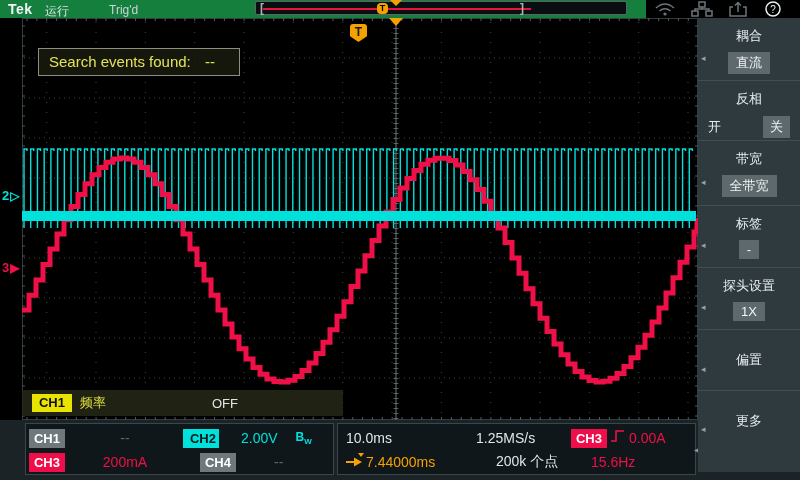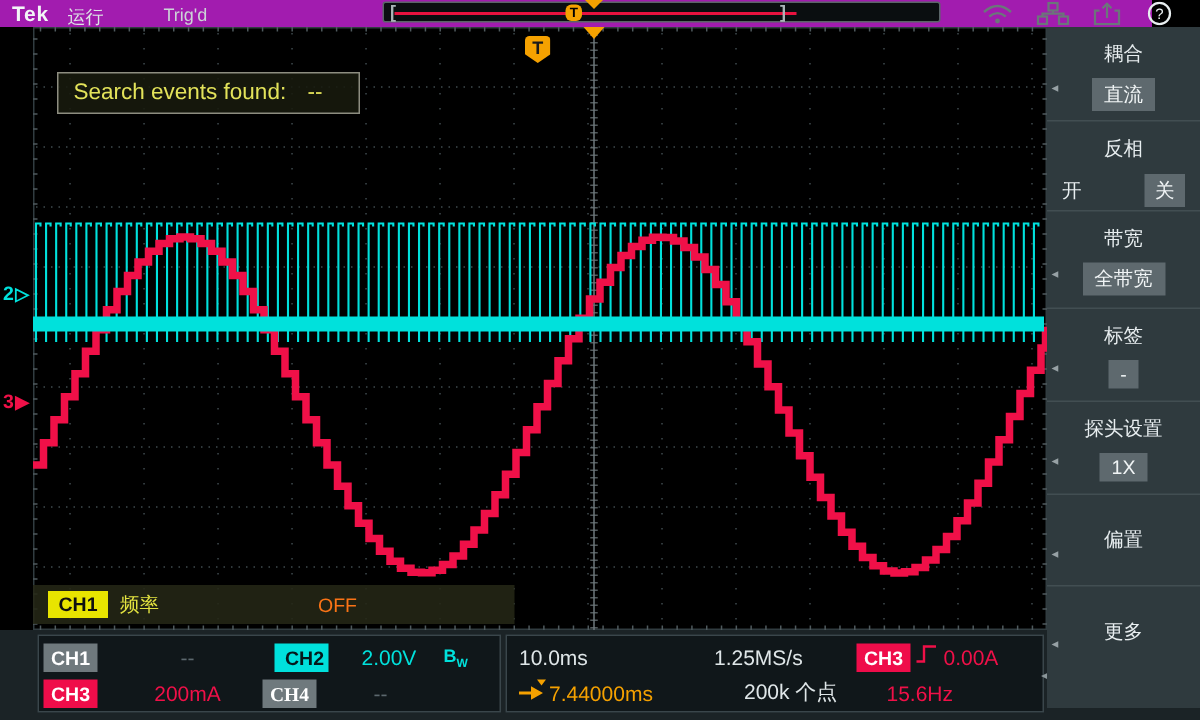--- a/index.html
+++ b/index.html
@@ -1,21 +1,21 @@
 <!DOCTYPE html>
 <html><head>
 <meta charset="utf-8">
 <style>
   * { margin:0; padding:0; box-sizing:border-box; }
   html,body { width:800px; height:480px; background:#000; overflow:hidden;
               font-family:"Liberation Sans", sans-serif; }
   #stage { position:relative; width:800px; height:480px; background:#000; }
 
   
-  #top-bar { position:absolute; left:0; top:0; width:768px; height:18px; background:#a21caf; }
+  #top-bar { position:absolute; left:0; top:0; width:646px; height:18px; background:#15803d; }
   .tek-logo { position:absolute; left:8px; top:1px; color:#f2f6f7; font-weight:bold; font-size:14px; letter-spacing:0.5px; }
   .run-state { position:absolute; left:45px; top:3px; color:#dde4e6; font-size:12px; }
   .trig-state { position:absolute; left:109px; top:3px; color:#ccd4d7; font-size:12px; }
   #minimap { position:absolute; left:255px; top:1px; width:372px; height:14px;
              background:#0a0e10; border:1px solid #5a6568; border-radius:2px; }
   #minimap .rec-line { position:absolute; left:7px; top:6px; width:268px; height:2px; background:#e8123f; }
   #minimap .bracket { position:absolute; top:-1px; color:#aab4b7; font-size:12px; font-weight:bold; }
   #minimap .bracket.l { left:4px; } #minimap .bracket.r { left:264px; }
   #minimap .t-marker { position:absolute; left:121px; top:1px; width:11px; height:11px; background:#f5a100;
              border-radius:4px; color:#000; font-size:9px; font-weight:bold; text-align:center; line-height:11px; }
@@ -33,21 +33,21 @@
   #trig-shield { position:absolute; left:328px; top:6px; width:17px; height:18px; background:#f5a100;
              color:#1a1a1a; font-weight:bold; font-size:12px; text-align:center; line-height:16px;
              clip-path:polygon(0 0,100% 0,100% 68%,50% 100%,0 68%); border-radius:3px; }
   #plot-expansion-tri { position:absolute; left:367px; top:0; width:0; height:0;
              border-left:7px solid transparent; border-right:7px solid transparent; border-top:8px solid #f5a100; }
   #meas-bar { position:absolute; left:0px; top:372px; width:321px; height:26px;
              background:rgba(36,39,22,0.88); display:flex; align-items:center; }
   #meas-bar .ch-badge { margin-left:10px; width:40px; height:18px; background:#e8e400; color:#101010;
              font-size:13px; font-weight:bold; text-align:center; line-height:18px; }
   #meas-bar .meas-name { margin-left:8px; color:#e3e340; font-size:13px; }
-  #meas-bar .meas-value { margin-left:106px; color:#f97316; font-size:13px; }
+  #meas-bar .meas-value { margin-left:106px; color:#e5e5e5; font-size:13px; }
 
   
   .wave-marker { position:absolute; font-size:13px; font-weight:bold; display:flex; align-items:center; }
   #marker-ch2 { left:2px; top:188px; color:#00e1dc; }
   #marker-ch3 { left:2px; top:260px; color:#f01048; }
   .wave-marker .tri { font-size:12px; margin-left:1px; }
 
   
   #bottom-bar { position:absolute; left:0; top:420px; width:700px; height:60px; background:#1b2326; }
   .panel { position:absolute; top:3px; height:52px; background:#10171a; border:1px solid #3a464b; }
@@ -418,21 +418,21 @@
       <div class="prow r1">
         <span class="badge gray" style="margin-left:3px;">CH1</span>
         <span class="val dim" style="margin-left:30px; width:60px; text-align:center;">--</span>
         <span class="badge cyan" style="margin-left:28px;text-align:right;">CH2</span>
         <span class="val cyan" style="margin-left:22px;">2.00V</span>
         <span class="bw-icon" style="margin-left:18px;"><span>B</span><sub>W</sub></span>
       </div>
       <div class="prow r2">
         <span class="badge red" style="margin-left:3px;">CH3</span>
         <span class="val red" style="margin-left:23px; width:74px; text-align:center;">200mA</span>
-        <span class="badge gray" style="margin-left:13px;font-family:Liberation Serif, serif;">CH4</span>
+        <span class="badge gray" style="margin-left:38px;">CH4</span>
         <span class="val dim" style="margin-left:38px;">--</span>
       </div>
     </div>
 
     <div class="panel" id="hz-panel">
       <div class="prow r1">
         <span class="val white" style="margin-left:8px; width:90px;">10.0ms</span>
         <span class="val white" style="margin-left:40px; width:92px;">1.25MS/s</span>
         <span class="badge red" style="margin-left:3px;">CH3</span>
         <span class="slope-icon" style="margin-left:3px;">

